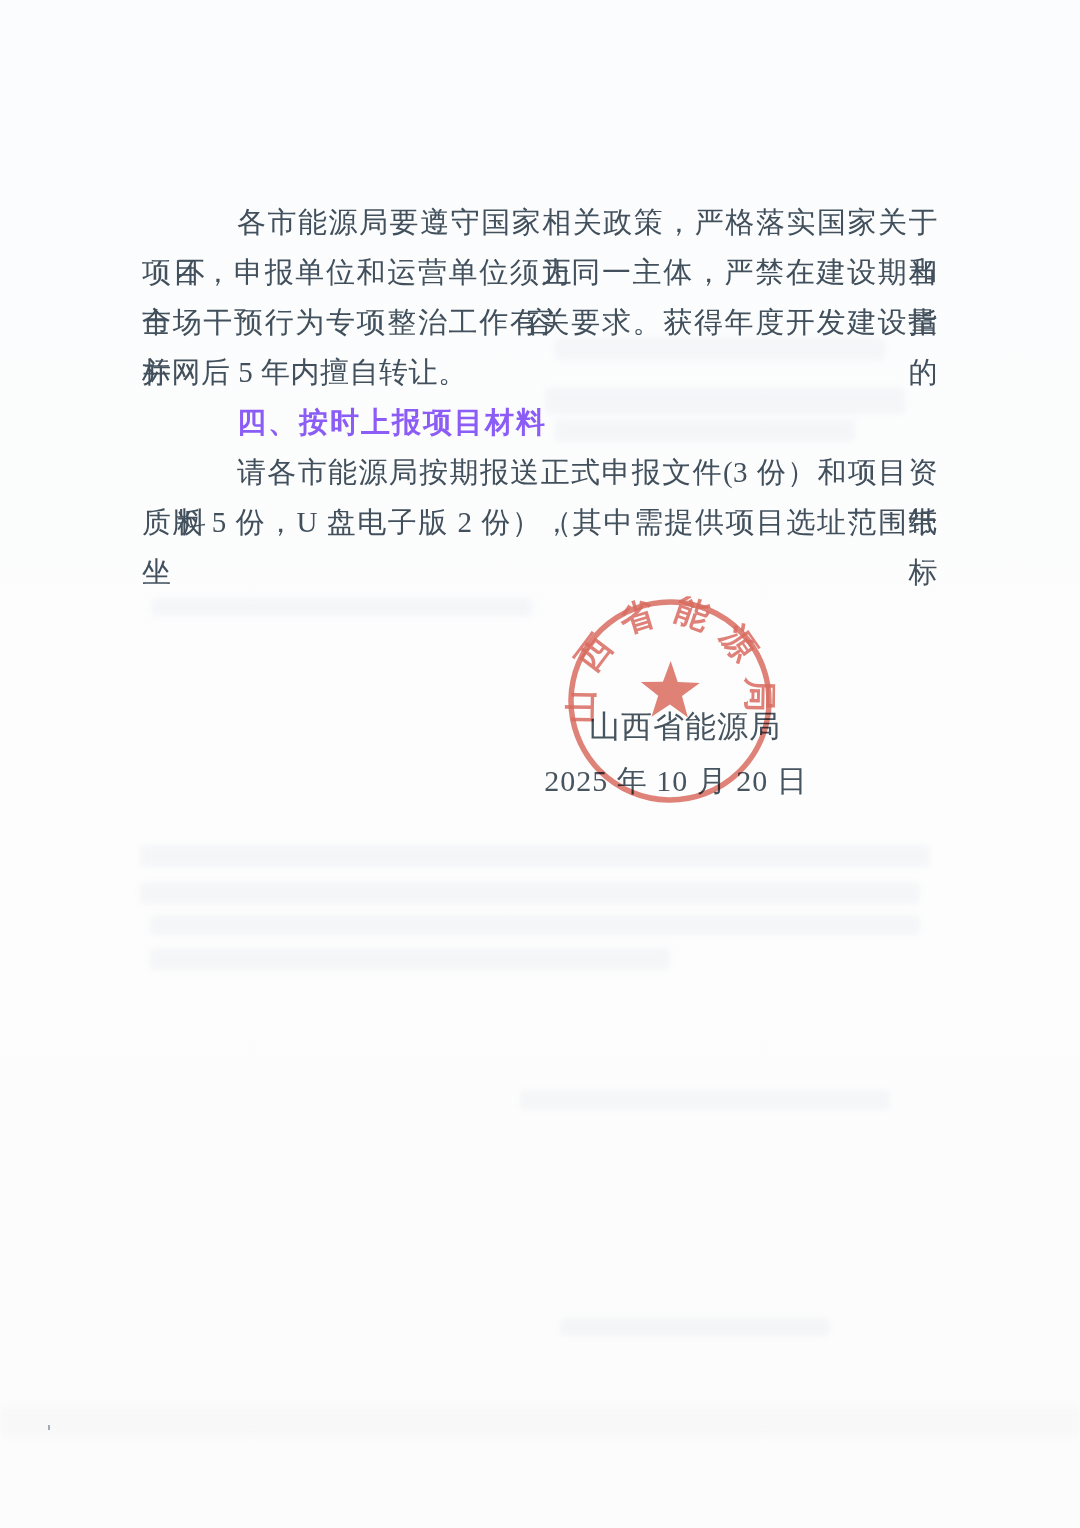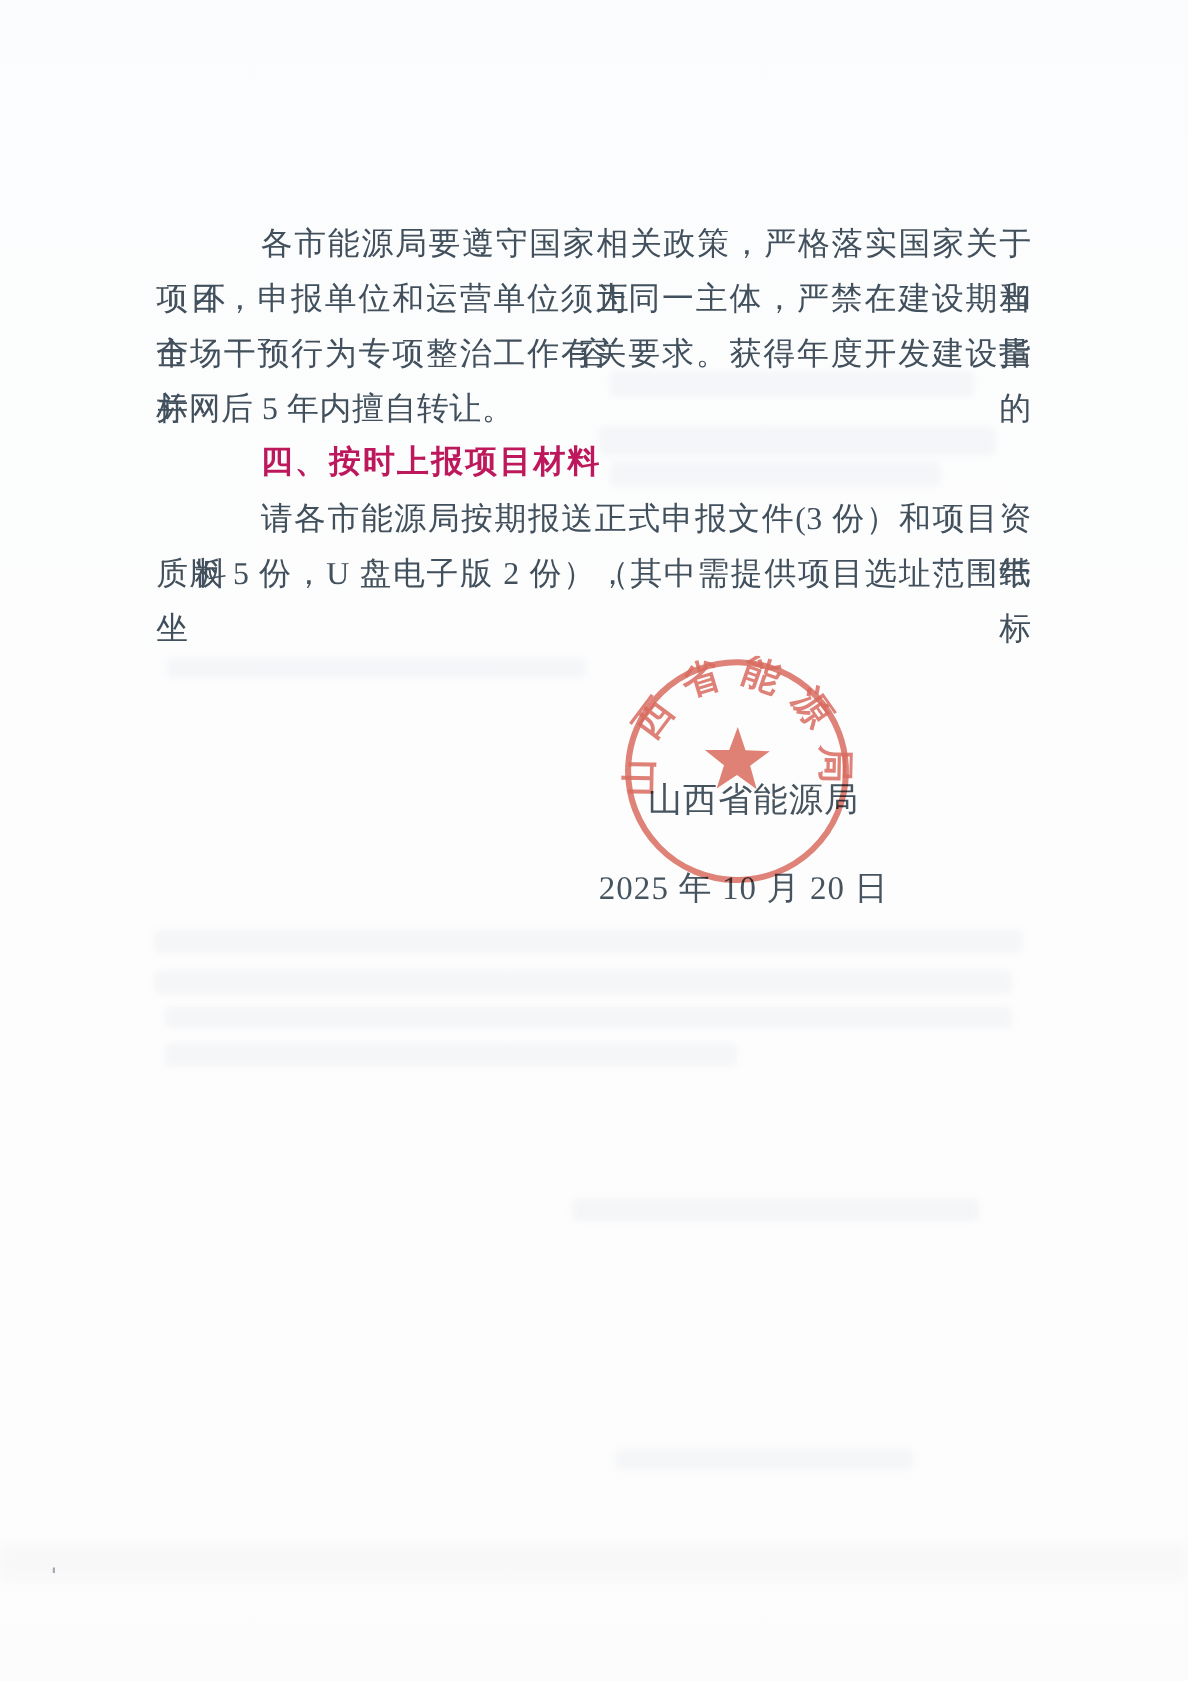--- a/index.html
+++ b/index.html
@@ -36,41 +36,41 @@
   .line.justified {
     white-space: normal;
     text-align: justify;
     text-align-last: justify;
   }
   .line.indent {
     text-indent: 60px;
     margin-left: 35px;
   }
   .line.heading {
-    font-family: Liberation Mono, monospace;
+    font-family: Liberation Serif, serif;
     font-weight: bold;
-    color: #be185d;
+    color: #8b5cf6;
     letter-spacing: 2px;
   }
   
   .signature {
     position: absolute;
     top: 709px;
     left: 685px;
     transform: translateX(-50%);
     font-size: 31px;
     line-height: 36px;
     color: #46545f;
     letter-spacing: 1px;
     white-space: nowrap;
     z-index: 2;
   }
   .date {
     position: absolute;
-    top: 790px;
+    top: 763px;
     left: 676px;
     transform: translateX(-50%);
     font-size: 30px;
     line-height: 36px;
     color: #46545f;
     letter-spacing: 1px;
     white-space: nowrap;
     z-index: 2;
   }
   

